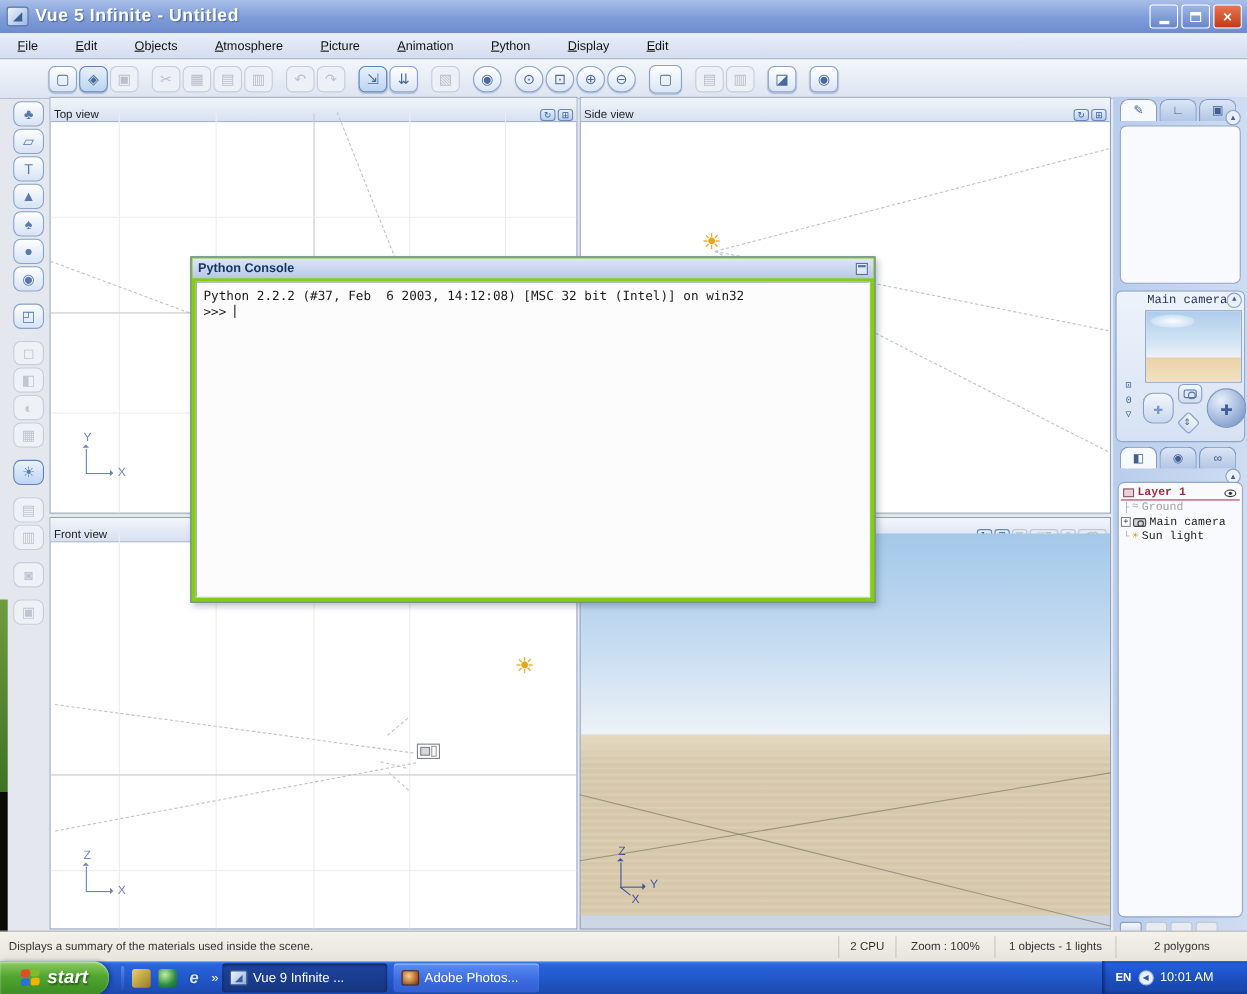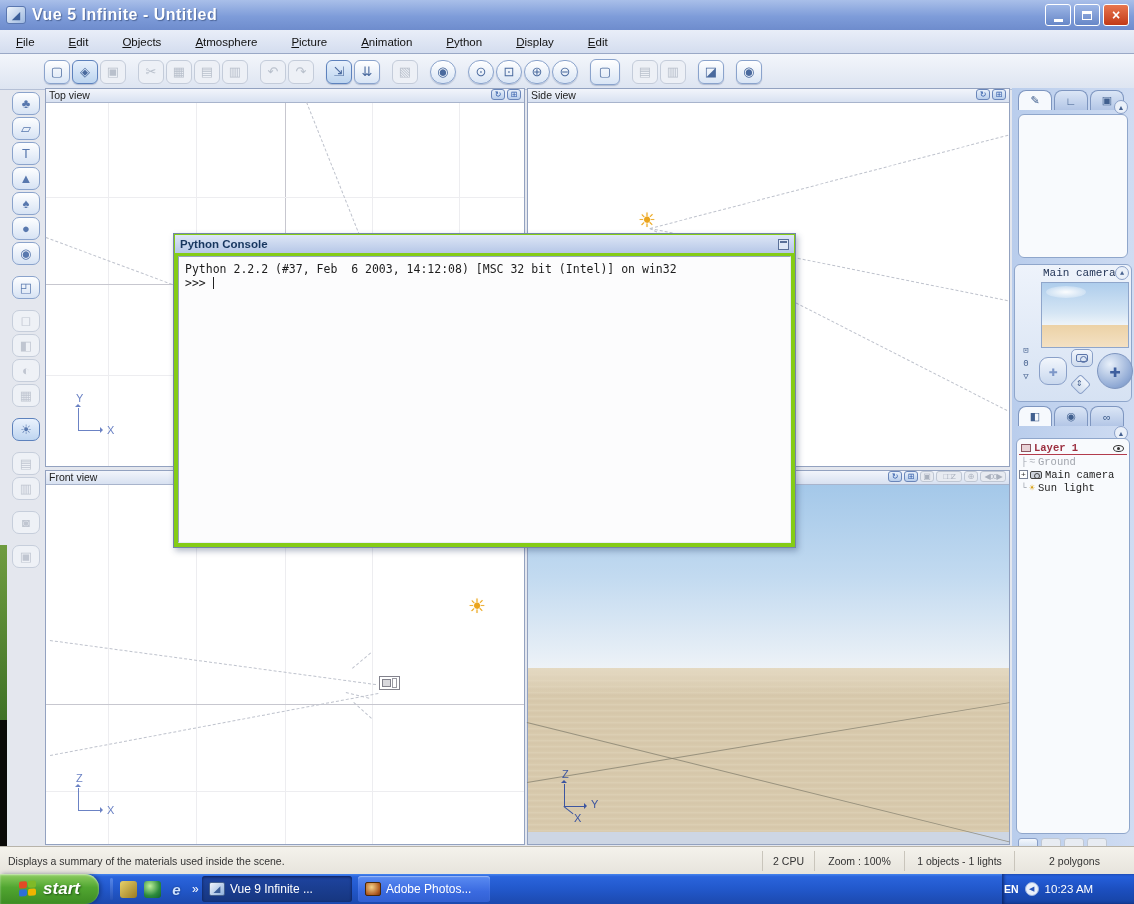--- a/index.html
+++ b/index.html
@@ -51,23 +51,23 @@
     display:flex; flex-direction:column; align-items:center; }
   .sb { width:28px; height:24px; margin-bottom:2px; border-radius:7px; border:1px solid #8aa3cc;
     background:linear-gradient(180deg,#fdfeff,#d7e3f4); color:#5878ae; font-size:13px;
     display:flex; align-items:center; justify-content:center; }
   .sb.dis { color:#c0c6d1; border-color:#c6cedb; background:#eef1f6; }
   .sb.gap { margin-top:9px; }
   .sb.hl { background:linear-gradient(180deg,#eaf2fd,#bed5f0); border-color:#5d82bd; }
 
   
   .vp { position:absolute; border:1px solid #93a2c0; background:#fff; }
-  .vp-head { position:absolute; left:0; top:0; width:100%; height:14px;
+  .vp-head { position:absolute; left:0; top:0; width:100%; height:22px;
     background:linear-gradient(180deg,#f2f5fb,#d8e1f1); border-bottom:1px solid #a8b4cc;
-    display:flex; align-items:flex-start; font-size:10.5px; color:#222; padding:0 3px; }
+    display:flex; align-items:flex-end; font-size:10.5px; color:#222; padding:0 3px; }
   .vp-head .lbl { flex:0 0 auto; }
   .vp-head .sp { flex:1; }
   .hicon { width:14px; height:11px; margin-left:2px; border-radius:3px; border:1px solid #6a86ba;
     background:linear-gradient(180deg,#e8f0fa,#b8cdeb); color:#2f5aa8; font-size:8px;
     display:flex; align-items:center; justify-content:center; }
   .hicon.dis { color:#a9b0bd; border-color:#bfc7d4; background:#e8ebf1; }
   .hicon.wide { width:26px; letter-spacing:-1px; }
   .vp-canvas { position:absolute; left:0; top:14px; right:0; bottom:0; }
   .gridline { position:absolute; background:#ededf0; }
   .gridline.dark { background:#c7c7cf; }
@@ -188,21 +188,21 @@
   .taskbtn { position:absolute; top:2px; height:26px; border-radius:3px; display:flex; align-items:center;
     gap:5px; padding:0 7px; color:#fff; font-size:12px; }
   .taskbtn.active { background:linear-gradient(180deg,#1e44a0,#16367f); box-shadow:inset 0 1px 3px rgba(0,0,30,.6); }
   .taskbtn.idle { background:linear-gradient(180deg,#5b8cf2,#3a6ae0 60%,#3260d2); box-shadow:inset 0 1px 1px rgba(255,255,255,.4); }
   .tico { width:16px; height:14px; border-radius:2px; flex:0 0 auto; }
   .tico.vue { background:linear-gradient(135deg,#f0f5fc 0%,#8fb0dc 100%); border:1px solid #46618f;
     color:#3c5f9a; font-size:9px; line-height:12px; text-align:center; }
   .tico.ps { background:radial-gradient(circle at 40% 35%,#f4d28a,#b05a20 70%,#703410); border:1px solid #4a2808; }
   .tray { position:absolute; right:0; top:0; height:30px; width:132px;
     background:linear-gradient(180deg,#2662e0 0%,#1c4fc0 50%,#1643a4 100%);
-    box-shadow:inset 2px 0 3px rgba(0,10,50,.5); display:flex; align-items:center; gap:6px; padding-left:2px; }
+    box-shadow:inset 2px 0 3px rgba(0,10,50,.5); display:flex; align-items:center; gap:6px; padding-left:12px; }
   .tray-lang { color:#fff; font-size:10.5px; font-weight:bold; }
   .tray-chev { width:14px; height:14px; border-radius:50%; background:#eaf0fa; color:#2a55b8;
     font-size:7px; display:flex; align-items:center; justify-content:center; border:1px solid #9ab2e0; }
   .tray-time { color:#fff; font-size:11.5px; }
 </style>
 </head>
 <body>
 
 <div class="screen">
 
@@ -617,17 +617,17 @@
       <span class="tico vue">◢</span>
       <span>Vue 9 Infinite ...</span>
     </div>
     <div class="taskbtn idle" style="left:358px;width:132px;">
       <span class="tico ps"></span>
       <span>Adobe Photos...</span>
     </div>
     <div class="tray">
       <span class="tray-lang">EN</span>
       <span class="tray-chev">◀</span>
-      <span class="tray-time">10:23 AM</span>
+      <span class="tray-time">10:01 AM</span>
     </div>
   </div>
 
 </div>
 
 </body></html>

